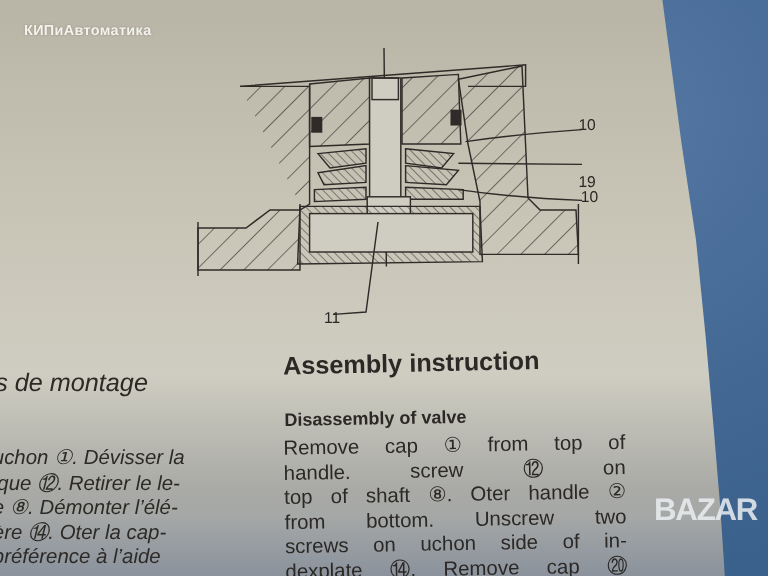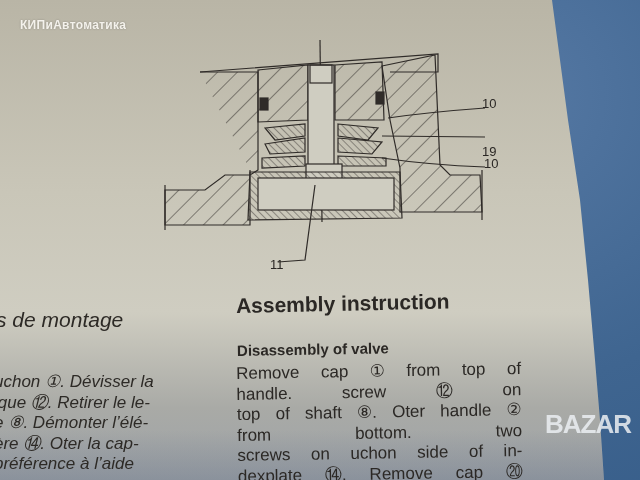--- a/index.html
+++ b/index.html
@@ -120,20 +120,21 @@
     <span>of</span>
     <span>shaft</span>
     <span>⑧.</span>
     <span>Oter</span>
     <span>handle</span>
     <span>②</span>
   </div>
   <div class="en-line">
     <span>from</span>
     <span>bottom.</span>
+    <span>Unscrew</span>
     <span>two</span>
   </div>
   <div class="en-line">
     <span>screws</span>
     <span>on</span>
     <span>uchon</span>
     <span>side</span>
     <span>of</span>
     <span>in-</span>
   </div>

